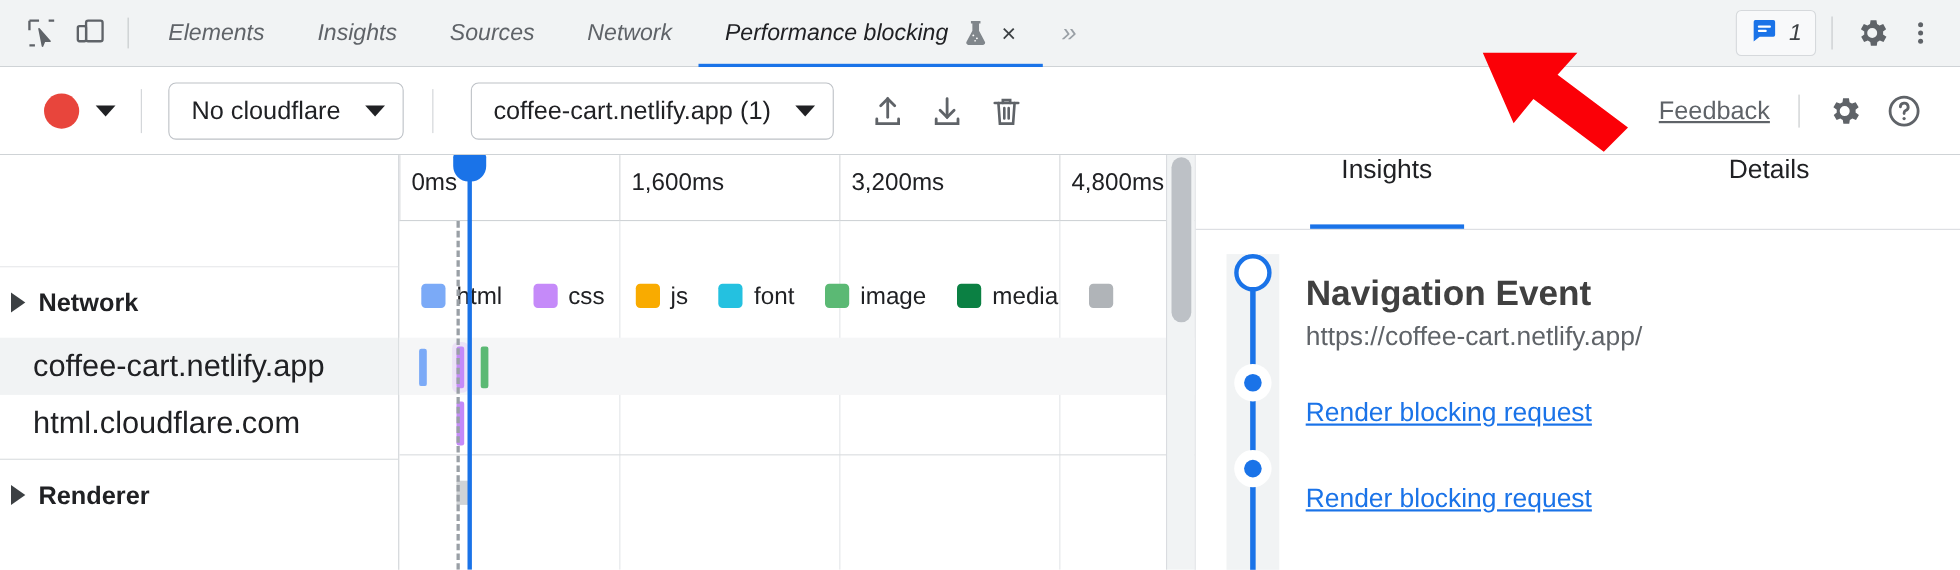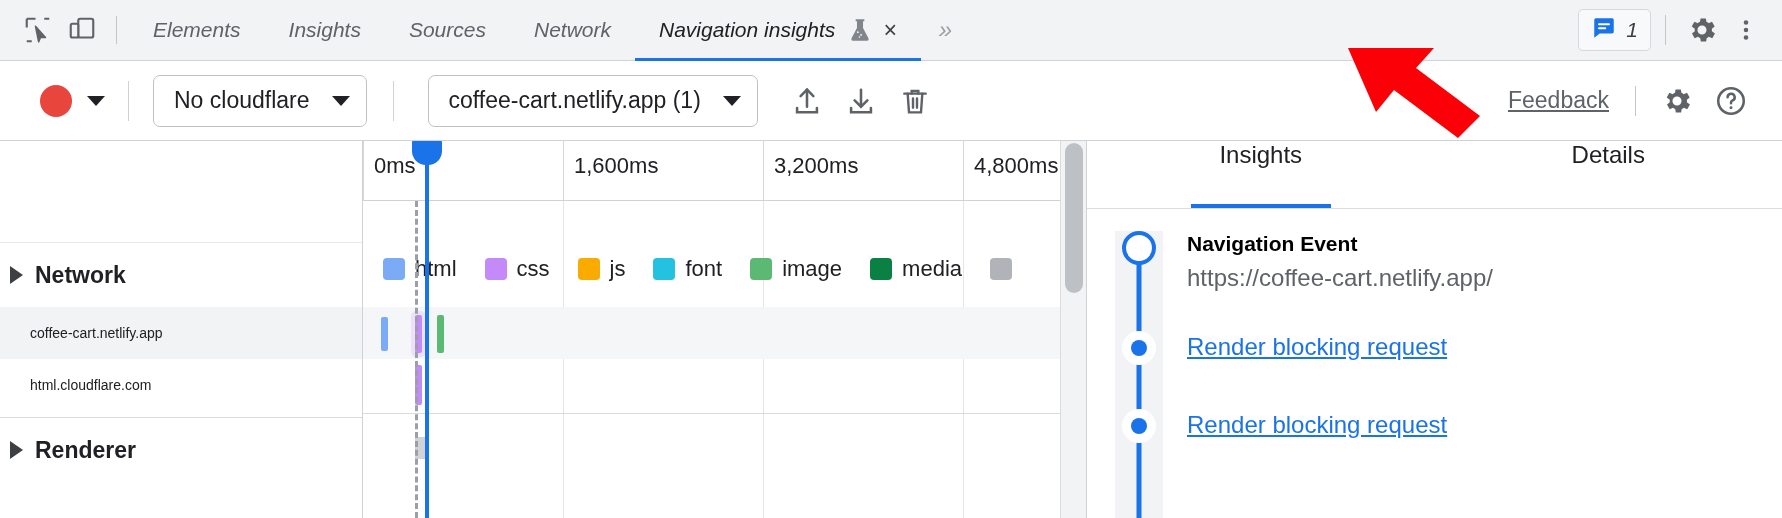--- a/index.html
+++ b/index.html
@@ -67,21 +67,21 @@
   }
 
   
   .main{position:absolute;left:0;top:141px;width:1782px;height:377px;display:flex;}
   .leftpane{width:1087px;height:377px;position:relative;border-right:1px solid #cfd3d6;box-sizing:border-box;background:#fff;}
 
   .rowlabels{position:absolute;left:0;top:0;width:363px;height:377px;border-right:1px solid #cfd3d6;box-sizing:border-box;}
   .lbl-spacer{height:102px;border-bottom:1px solid #e6e8ea;box-sizing:border-box;}
   .grp{display:flex;align-items:center;height:64px;padding-left:10px;font-size:23px;font-weight:bold;color:#202124;cursor:pointer;}
   .grp .tri{width:0;height:0;border-top:9px solid transparent;border-bottom:9px solid transparent;border-left:13px solid #3c4043;margin-right:12px;flex:none;}
-  .req{display:flex;align-items:center;height:52px;padding-left:30px;font-size:14px;color:#202124;cursor:pointer;box-sizing:border-box;}
+  .req{display:flex;align-items:center;height:52px;padding-left:30px;font-size:28px;color:#202124;cursor:pointer;box-sizing:border-box;}
   .req.sel{background:#f1f3f4;}
   .grp-divider{border-top:1px solid #d9dcdf;}
 
   .track{position:absolute;left:363px;top:0;right:0;height:377px;overflow:hidden;}
   .ruler{position:absolute;left:0;top:0;right:0;height:60px;border-bottom:1px solid #cfd3d6;box-sizing:border-box;}
   .tick{position:absolute;top:0;height:60px;border-left:1px solid #d4d7da;box-sizing:border-box;}
   .tick span{font-size:22px;color:#202124;position:absolute;left:10px;top:12px;white-space:nowrap;}
   .pill{
     position:absolute;left:32px;top:60px;height:42px;border:1px solid #dadce0;border-radius:22px;
     background:#fff;display:flex;align-items:center;padding:0 18px 0 14px;gap:10px;box-sizing:border-box;
@@ -130,21 +130,21 @@
   .node-open{
     position:absolute;left:50%;transform:translateX(-50%);top:0;width:34px;height:34px;border-radius:50%;
     border:4px solid #1a73e8;box-sizing:border-box;background:#fff;
   }
   .node-dot{
     position:absolute;left:50%;transform:translateX(-50%);width:34px;height:34px;border-radius:50%;
     background:#fff;display:flex;align-items:center;justify-content:center;
   }
   .node-dot i{width:16px;height:16px;border-radius:50%;background:#1a73e8;display:block;}
   .sb-content{margin-left:100px;}
-  .ev-title{font-size:21px;font-weight:bold;color:#000000;line-height:1.2;}
+  .ev-title{font-size:32px;font-weight:bold;color:#404040;line-height:1.2;margin-top:16px;}
   .ev-url{font-size:24px;color:#5f6368;margin-top:8px;line-height:1.2;white-space:nowrap;}
   .ev-link{font-size:24px;color:#1a73e8;text-decoration:underline;cursor:pointer;display:block;}
 </style>
 </head>
 <body>
 
 <div class="app">
 
   <div class="tabbar">
     <div class="iconbtn" style="margin-left:16px;">
@@ -167,21 +167,21 @@
     <div class="tab">
       <span>Insights</span>
     </div>
     <div class="tab">
       <span>Sources</span>
     </div>
     <div class="tab">
       <span>Network</span>
     </div>
     <div class="tab active">
-      <span>Navigation insights</span>
+      <span>Performance blocking</span>
       <span class="flask">
         <svg width="22" height="26" viewBox="0 0 20 24">
           <path d="M6 2h8v2h-1.2v6.1l4.9 9.2A1.8 1.8 0 0 1 16.1 22H3.9a1.8 1.8 0 0 1-1.6-2.7l4.9-9.2V4H6V2z" fill="#80868b"></path>
           <circle cx="8" cy="14" r="0.8" fill="#fff"></circle>
             <circle cx="11" cy="16.5" r="0.8" fill="#fff"></circle>
           <circle cx="9.5" cy="18.5" r="0.7" fill="#fff"></circle>
         </svg>
       </span>
       <span class="xclose">×</span>
     </div>

